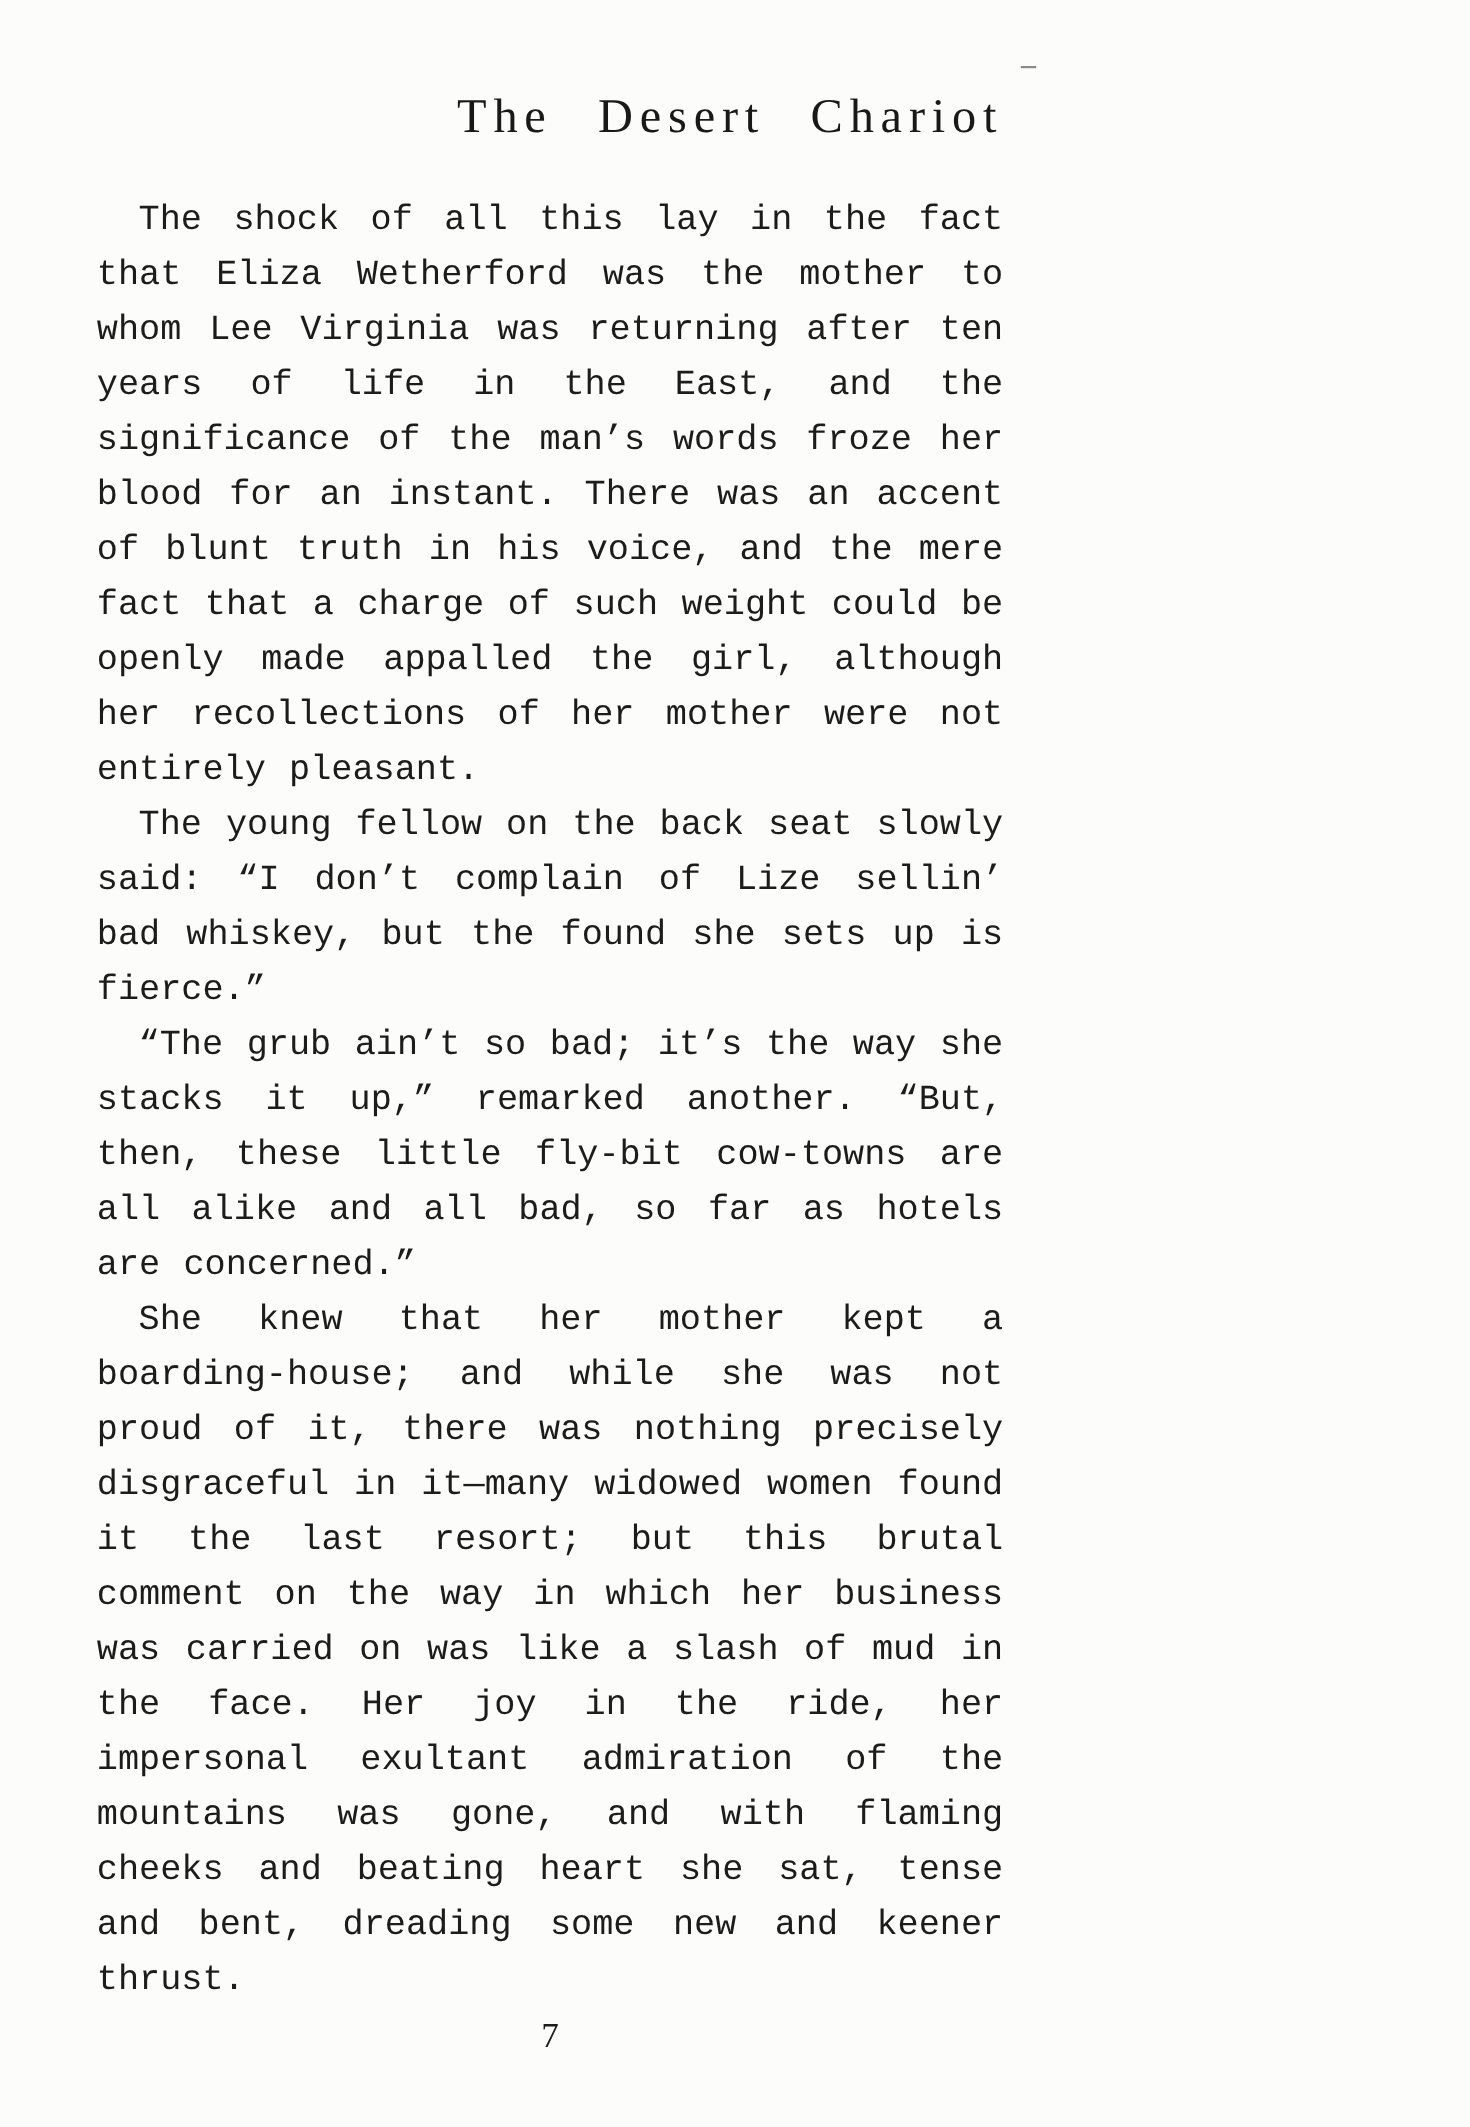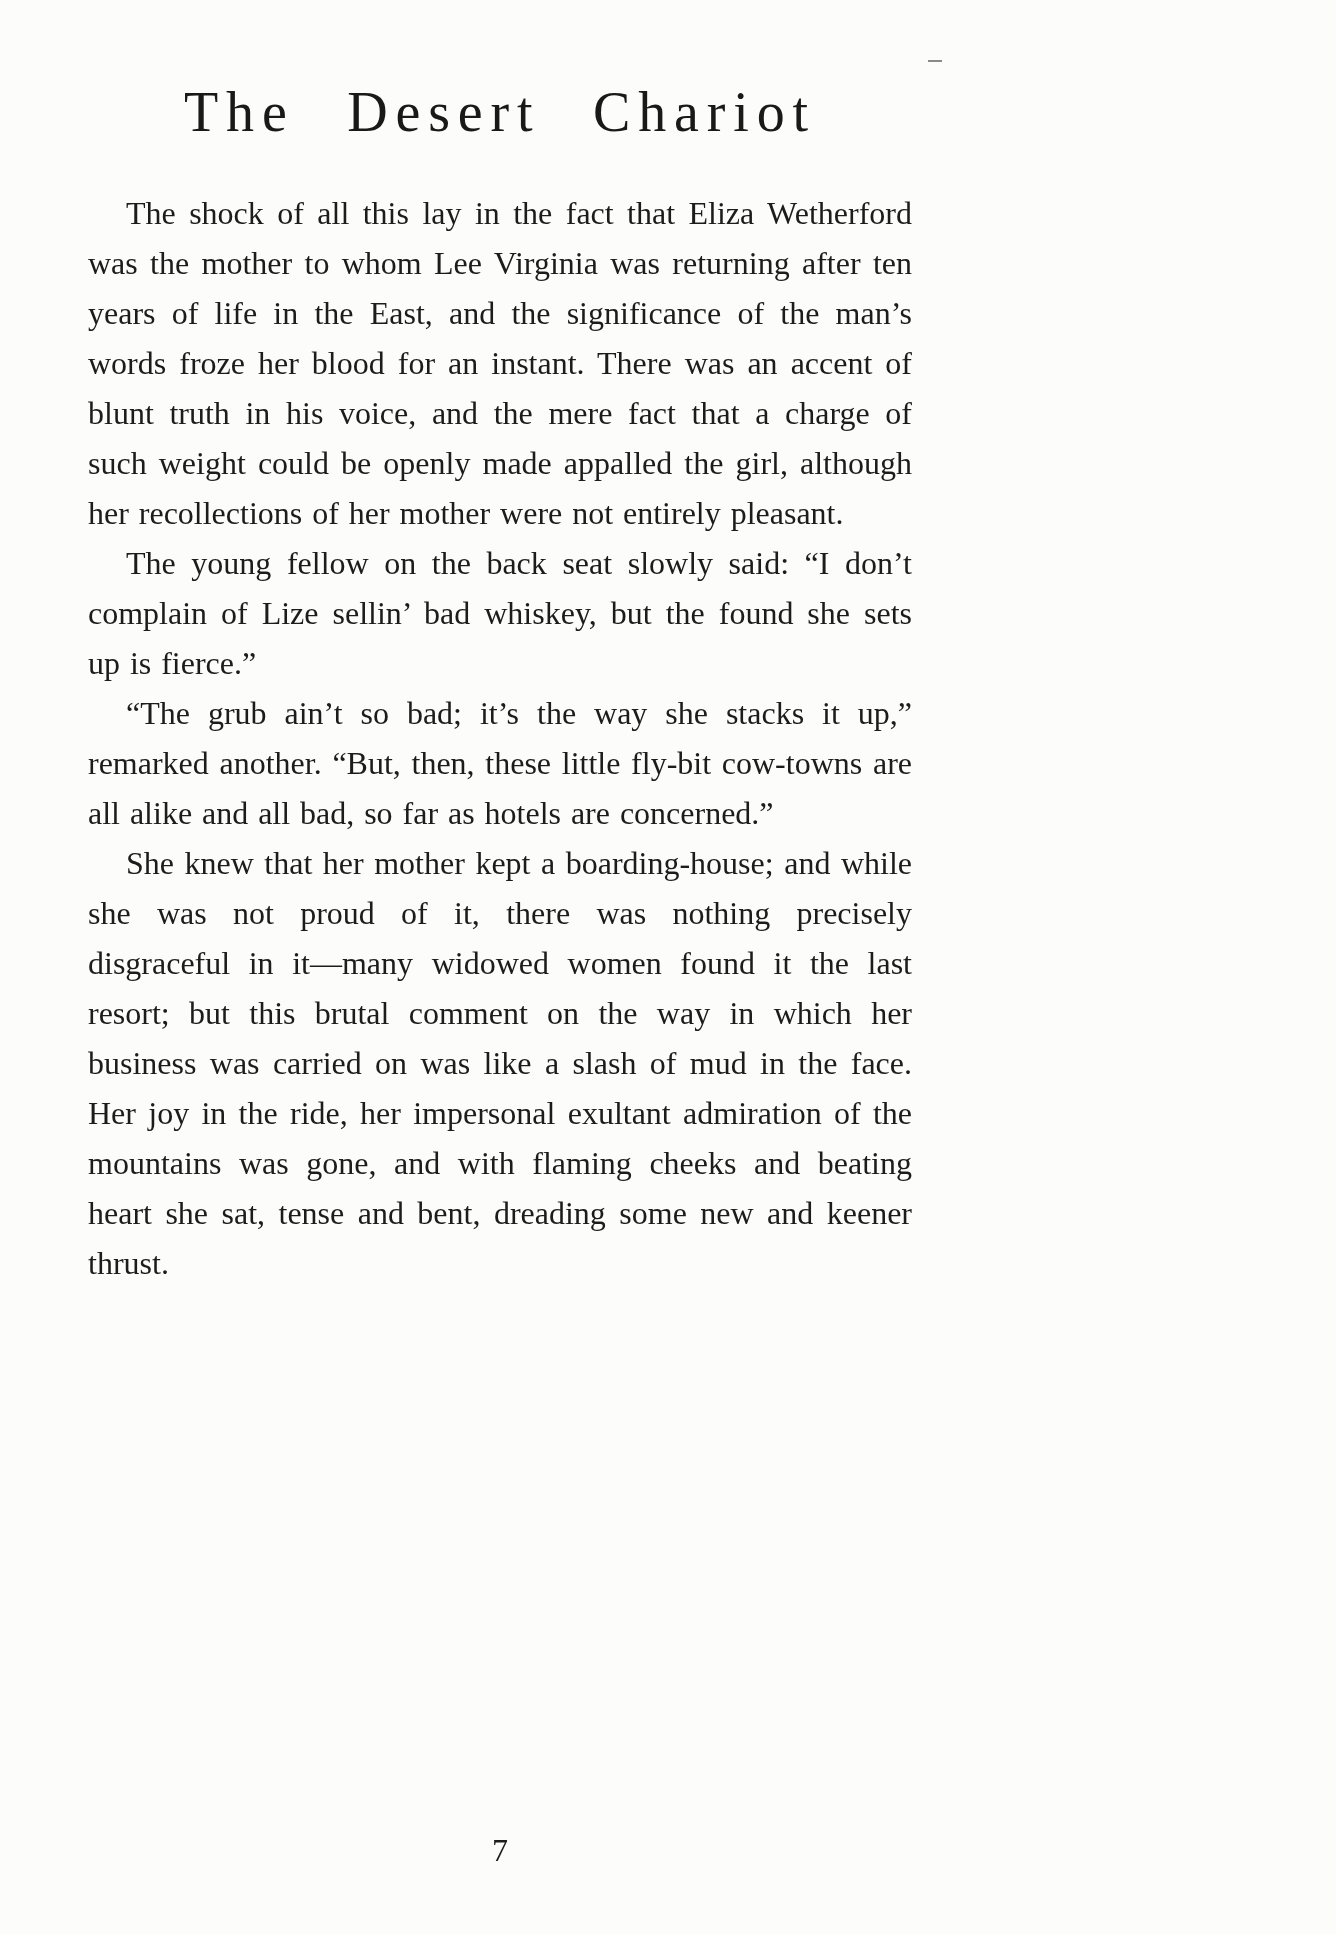--- a/index.html
+++ b/index.html
@@ -15,35 +15,36 @@
     position: relative;
     overflow: hidden;
   }
   .book-page {
     position: absolute;
     left: 88px;
     top: 80px;
     width: 824px;
   }
   .page-title {
-    font-size: 56px;
+    font-size: 44px;
     font-weight: normal;
     letter-spacing: 0.14em;
     word-spacing: 0.55em;
-    text-align: center;
+    text-align: right;
     margin: 0 0 44px 0;
     color: #191917;
   }
   .para {
     font-size: 32px;
     line-height: 50px;
     text-align: justify;
     text-indent: 38px;
     margin: 0;
     word-spacing: 0.06em;
+    font-family: Liberation Mono, monospace;
   }
   .page-number {
     position: absolute;
     left: 88px;
     top: 1832px;
     width: 824px;
     text-align: center;
     font-size: 32px;
     color: #1c1c1a;
   }

